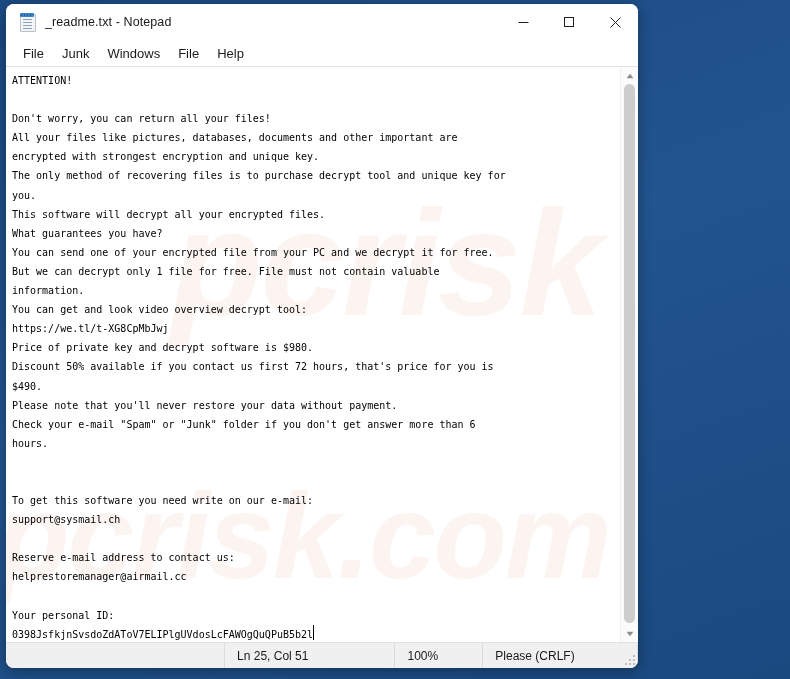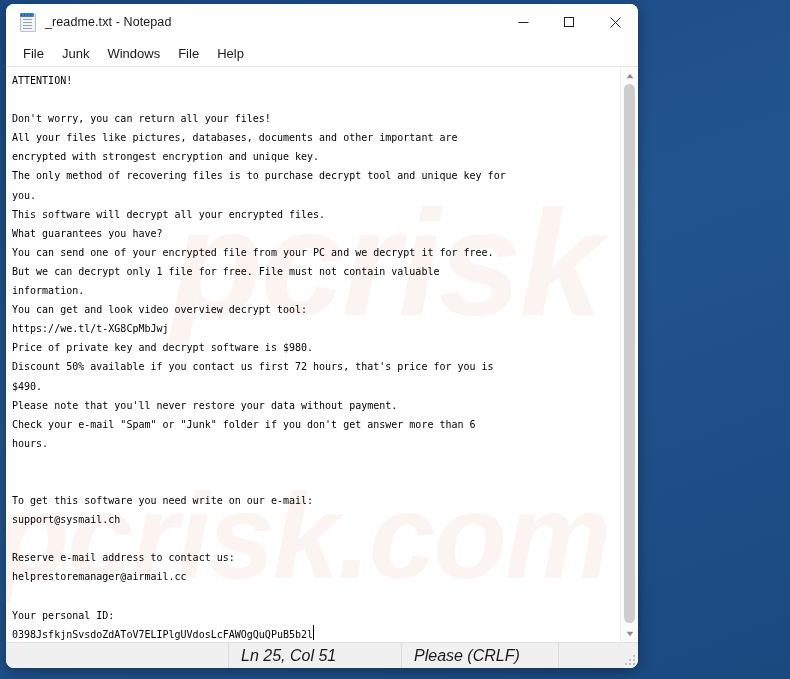--- a/index.html
+++ b/index.html
@@ -208,24 +208,23 @@
   }
 
   
   #statusbar {
     height: 25px;
     flex: 0 0 25px;
     background: #f0f0f0;
     border-top: 1px solid #e1e1e1;
     display: flex;
     align-items: stretch;
-    font-size: 16px;
+    font-size: 12px;
     color: #1a1a1a;
     position: relative;
-    font-style: italic;
   }
   #status-spacer {
     width: 222px;
     border-right: 1px solid #dcdcdc;
   }
   .status-cell {
     display: flex;
     align-items: center;
     padding: 0 12px;
     border-right: 1px solid #dcdcdc;
@@ -311,20 +310,21 @@
         <svg width="8" height="6" viewBox="0 0 8 6">
             <path d="M4 5.2 L0.6 0.8 L7.4 0.8 Z" fill="#8c8c8c"></path>
           </svg>
       </div>
     </div>
   </div>
 
   <div id="statusbar">
     <div id="status-spacer"></div>
     <div class="status-cell" id="cell-ln">Ln 25, Col 51</div>
+    <div class="status-cell" id="cell-zoom">100%</div>
     <div class="status-cell" id="cell-eol">Please (CRLF)</div>
     <div id="resize-grip">
       <i style="right:0px;bottom:0px"></i>
       <i style="right:4px;bottom:0px"></i>
       <i style="right:8px;bottom:0px"></i>
       <i style="right:0px;bottom:4px"></i>
       <i style="right:4px;bottom:4px"></i>
       <i style="right:0px;bottom:8px"></i>
     </div>
   </div>

